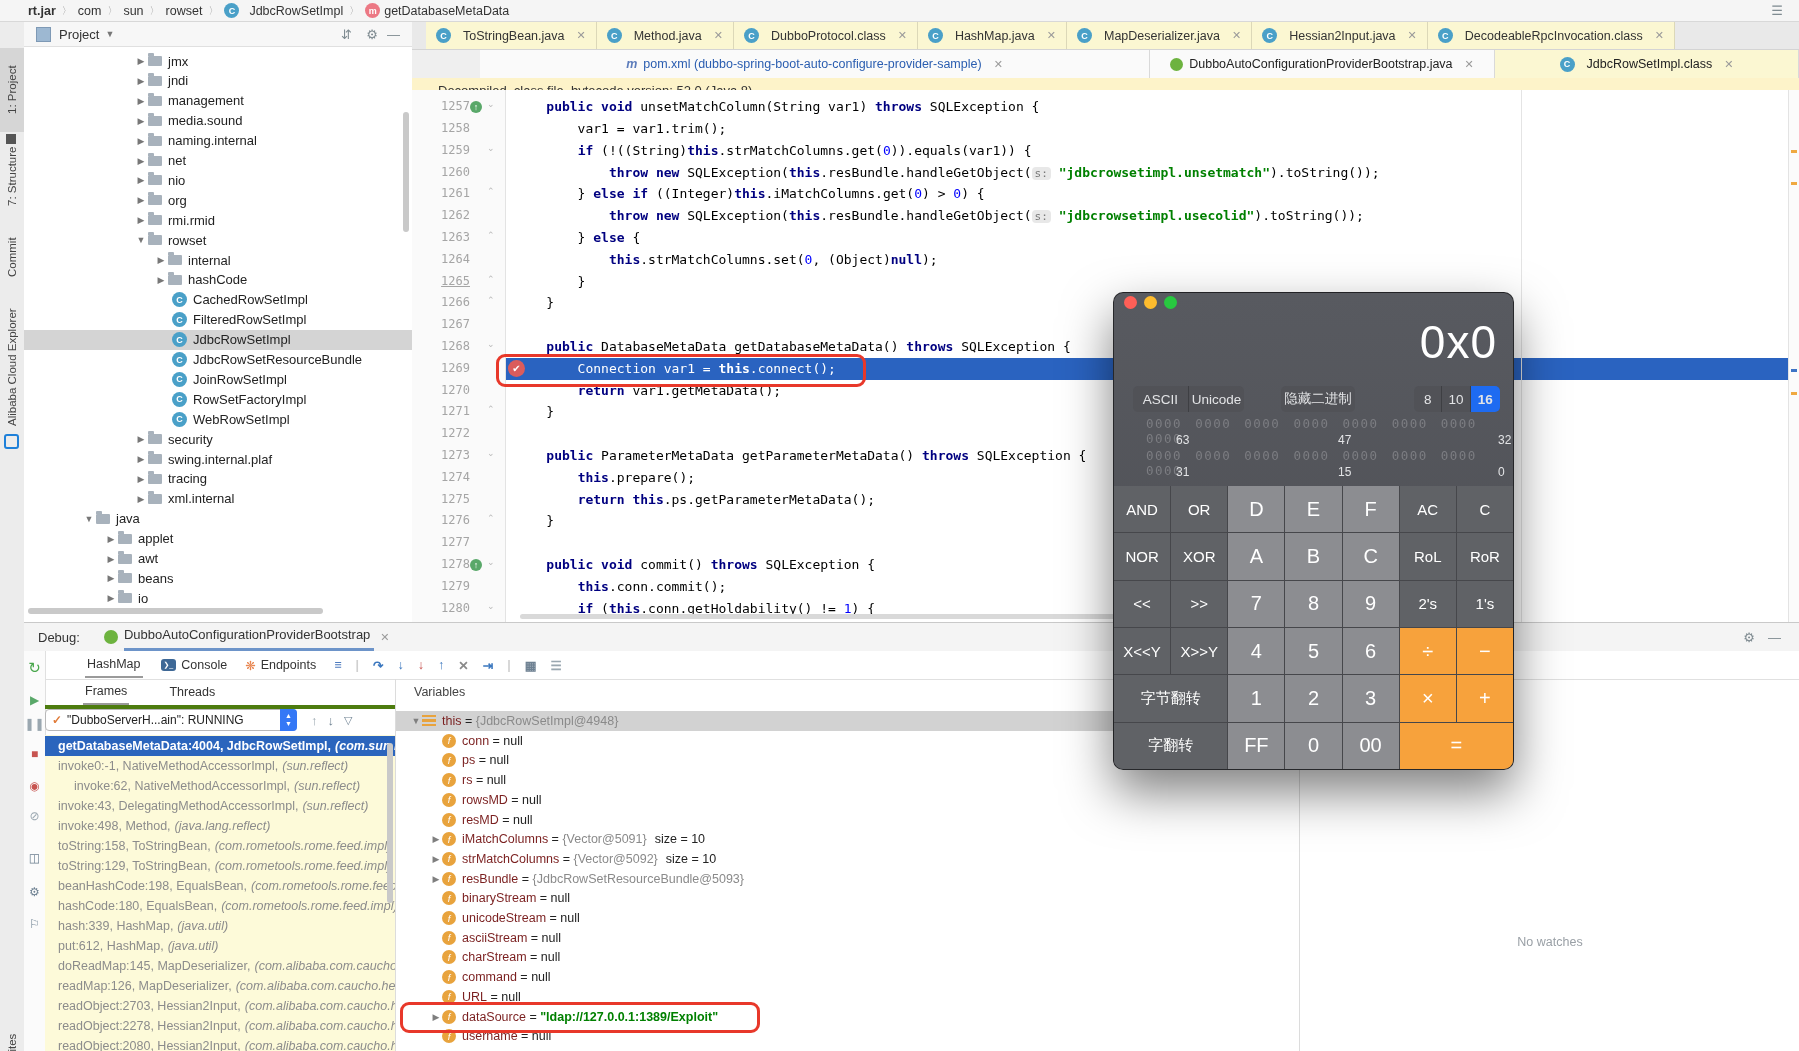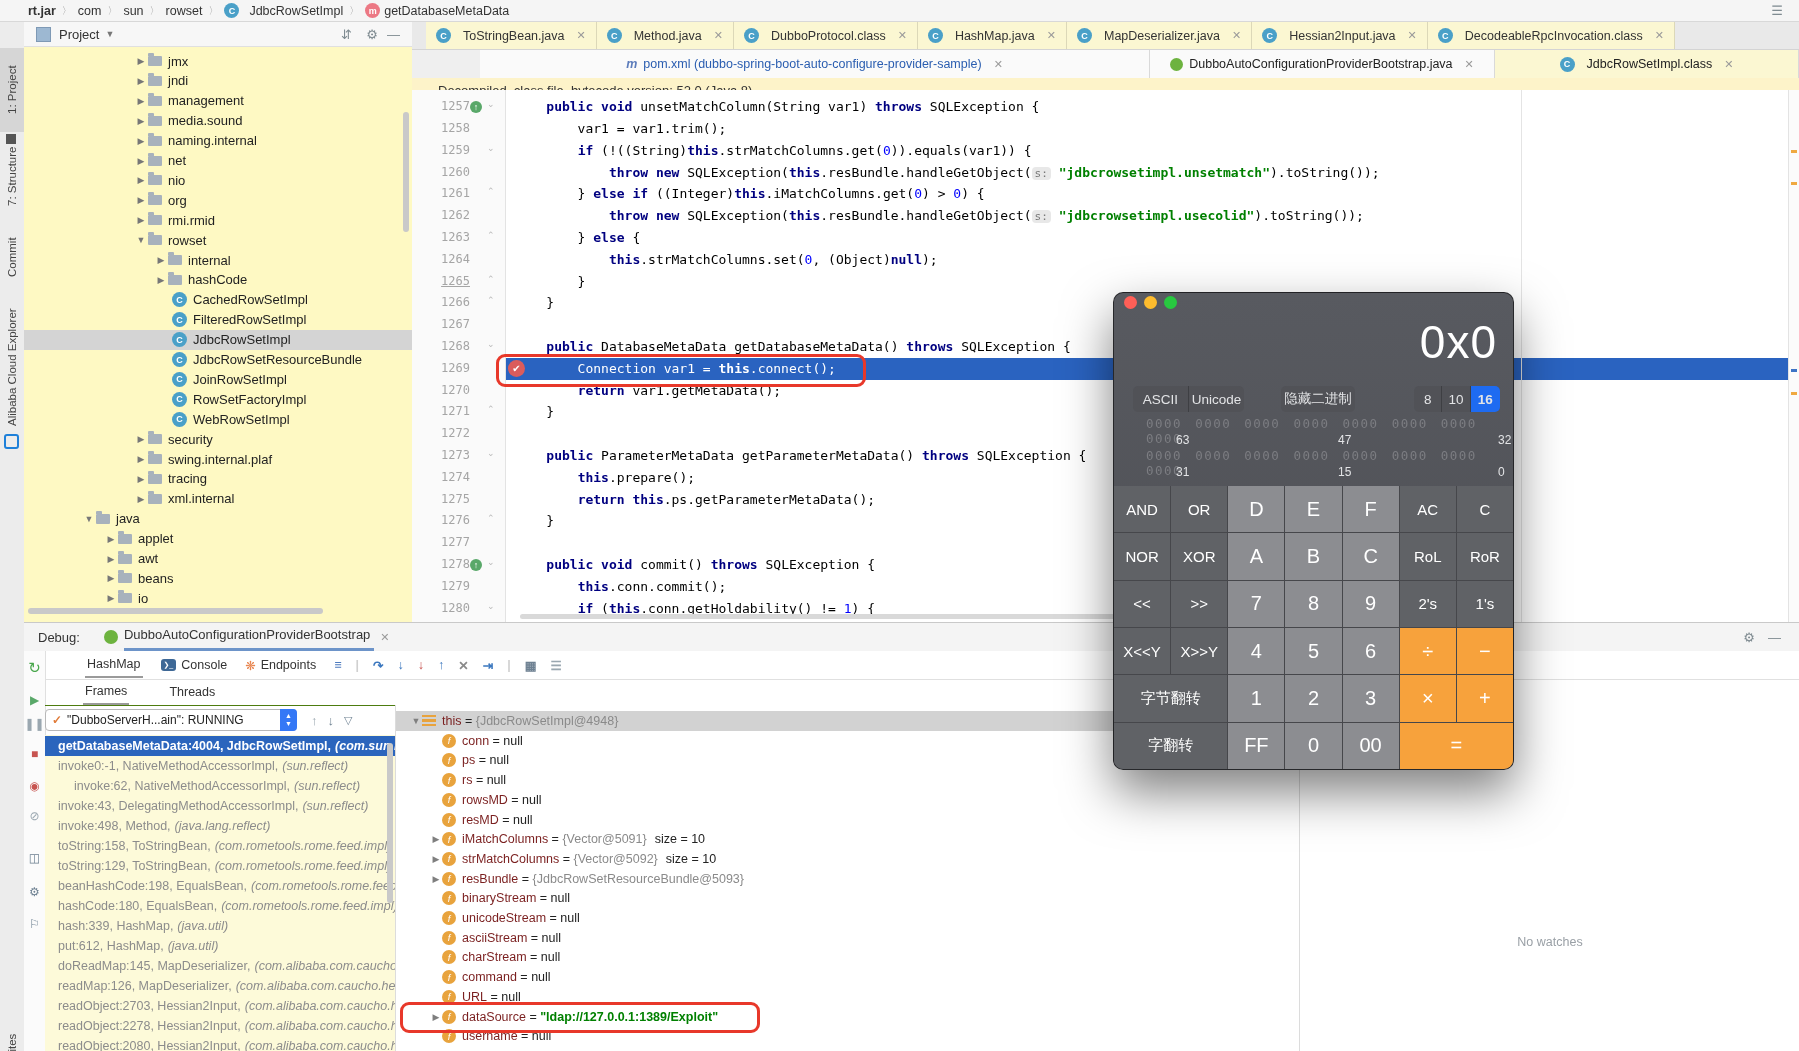--- a/index.html
+++ b/index.html
@@ -10,21 +10,21 @@
   #topbar{left:0;top:0;width:1799px;height:22px;background:#f5f5f5;border-bottom:1px solid #d8d8d8;
           display:flex;align-items:center;padding-left:28px;box-sizing:border-box;}
   .crumb{margin-right:6px;color:#333;font-size:12.5px;white-space:nowrap;display:flex;align-items:center;gap:4px;}
   .crumb.bold{font-weight:bold;}
   
   #activitybar{left:0;top:22px;width:24px;height:1029px;background:#ececec;border-right:1px solid #d8d8d8;}
   .act{position:absolute;left:0;width:24px;display:flex;align-items:center;justify-content:center;
        writing-mode:vertical-rl;transform:rotate(180deg);font-size:11.5px;color:#444;white-space:nowrap;}
   .act.sel{background:#d6d6d6;}
   
-  #projpanel{left:24px;top:22px;width:388px;height:600px;background:#fef9c3;border-right:1px solid #d4d4d4;}
+  #projpanel{left:24px;top:22px;width:388px;height:600px;background:#ffffff;border-right:1px solid #d4d4d4;}
   #projhead{position:absolute;left:0;top:0;width:100%;height:24px;background:#f7f7f7;border-bottom:1px solid #e0e0e0;
             display:flex;align-items:center;font-size:13px;color:#333;}
   #tree{position:absolute;left:0;top:24px;width:100%;height:576px;overflow:hidden;}
   .titem{position:absolute;height:20px;display:flex;align-items:center;white-space:nowrap;font-size:13px;color:#222;width:100%;}
   .titem.sel{background:#d4d4d4;}
   .tarrow{width:14px;color:#777;font-size:9px;text-align:center;flex:none;}
   .folder{width:14px;height:10px;background:#a8b2bc;border-radius:1px;position:relative;flex:none;margin-right:6px;}
   .folder:before{content:"";position:absolute;left:0;top:-3px;width:6px;height:3px;background:#a8b2bc;border-radius:1px 1px 0 0;}
   .cicon{width:15px;height:15px;border-radius:50%;background:#4aa0c8;color:#fff;font-size:9px;font-weight:bold;
          display:inline-flex;align-items:center;justify-content:center;flex:none;margin-right:6px;}
@@ -65,21 +65,21 @@
   .redbox{position:absolute;border:3px solid #e8382a;border-radius:9px;z-index:30;pointer-events:none;}
   
   #debug{left:24px;top:622px;width:1775px;height:429px;background:#fff;border-top:1px solid #c9c9c9;}
   #dbghead{position:absolute;left:0;top:0;width:100%;height:28px;background:#f4f4f4;display:flex;align-items:center;
            font-size:13px;color:#333;}
   #dbgstrip{position:absolute;left:0;top:28px;width:21px;height:401px;background:#fbfbfb;border-right:1px solid #e0e0e0;}
   .sico{position:absolute;left:0;width:21px;text-align:center;font-size:13px;}
   #dbgtools{position:absolute;left:21px;top:28px;width:1754px;height:28px;border-bottom:1px solid #e0e0e0;
             display:flex;align-items:center;font-size:12.5px;color:#333;}
   .ttab{margin-right:18px;display:flex;align-items:center;gap:5px;}
-  #framestabs{position:absolute;left:21px;top:56px;width:350px;height:26px;border-bottom:1px solid #4d7c0f;
+  #framestabs{position:absolute;left:21px;top:56px;width:350px;height:26px;border-bottom:4px solid #4d7c0f;
               display:flex;align-items:center;font-size:12.5px;color:#333;}
   #varshead{position:absolute;left:371px;top:56px;width:1404px;height:26px;border-bottom:1px solid #dcdcdc;
             display:flex;align-items:center;font-size:12.5px;color:#444;border-left:1px solid #dcdcdc;}
   #threadrow{position:absolute;left:21px;top:82px;width:350px;height:30px;display:flex;align-items:center;}
   #threadsel{height:22px;width:252px;background:#fff;border:1px solid #b8b8b8;border-radius:4px;display:flex;
              align-items:center;font-size:12px;color:#222;padding-left:6px;box-sizing:border-box;white-space:nowrap;overflow:hidden;}
   #stepper{width:17px;height:22px;background:#3478f6;border-radius:0 4px 4px 0;color:#fff;font-size:7px;line-height:8px;
            display:flex;flex-direction:column;align-items:center;justify-content:center;margin-left:-17px;}
   #frameslist{position:absolute;left:21px;top:112px;width:350px;height:317px;background:#fdfad9;overflow:hidden;}
   .frow{position:absolute;left:0;width:100%;height:20px;display:flex;align-items:center;padding-left:13px;
@@ -501,20 +501,23 @@
       <span style="color: rgb(138, 138, 138); margin-right: 14px; font-weight: bold;">✕</span>
       <span style="color: rgb(60, 120, 191); margin-right: 14px; font-weight: bold;">⇥</span>
       <span style="color: rgb(208, 208, 208); margin-right: 14px; font-weight: bold;">|</span>
       <span style="color: rgb(110, 129, 146); margin-right: 14px; font-weight: bold;">▦</span>
       <span style="color: rgb(154, 167, 176); margin-right: 14px; font-weight: bold;">☰</span>
     </div>
   <div id="framestabs">
       <span style="margin-left: 38px; padding: 5px 2px; border-bottom: 2px solid rgb(154, 154, 154);">Frames</span>
       <span style="margin-left: 38px; padding: 5px 2px; border-bottom: none;">Threads</span>
     </div>
+  <div id="varshead">
+    <span style="margin-left:18px;">Variables</span>
+  </div>
   <div id="threadrow">
     <div id="threadsel">
       <span style="color:#e07b39;font-weight:bold;margin-right:5px;">✓</span>
       <span>"DubboServerH...ain": RUNNING</span>
     </div>
     <div id="stepper">
         <span>▲</span>
         <span>▼</span>
       </div>
     <span style="margin-left:14px;color:#9aa7b0;">↑</span>

